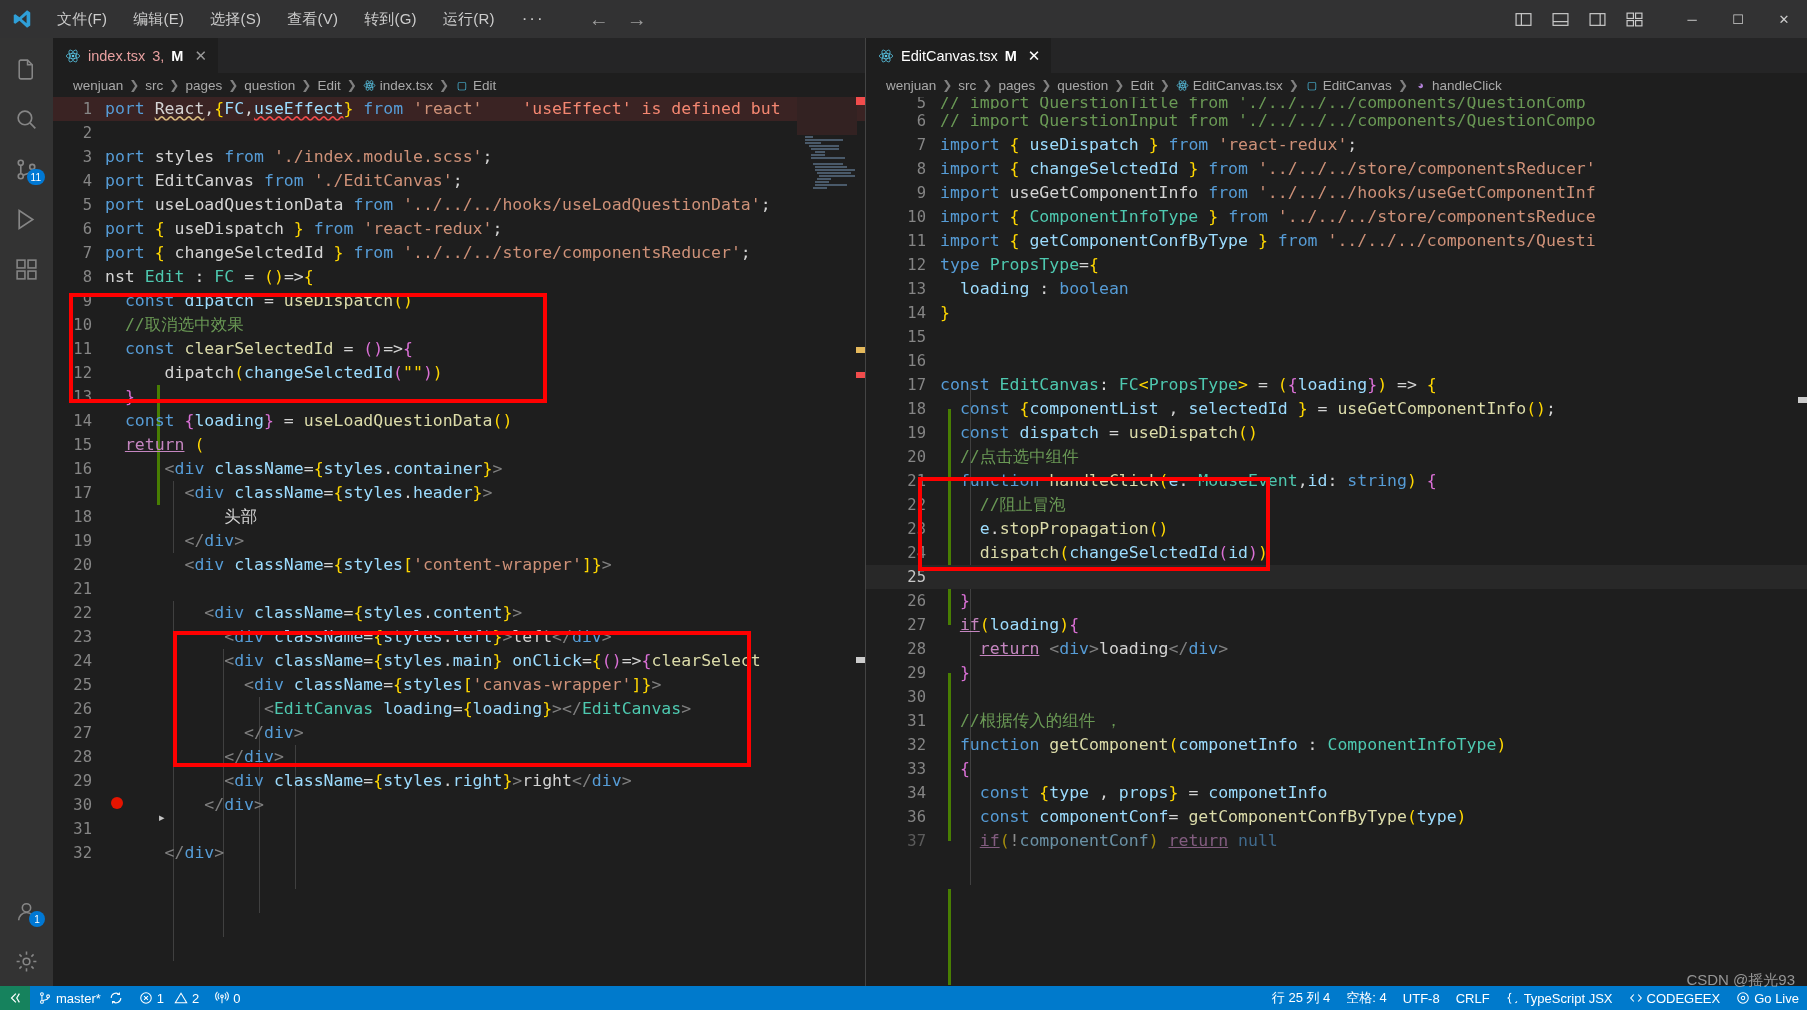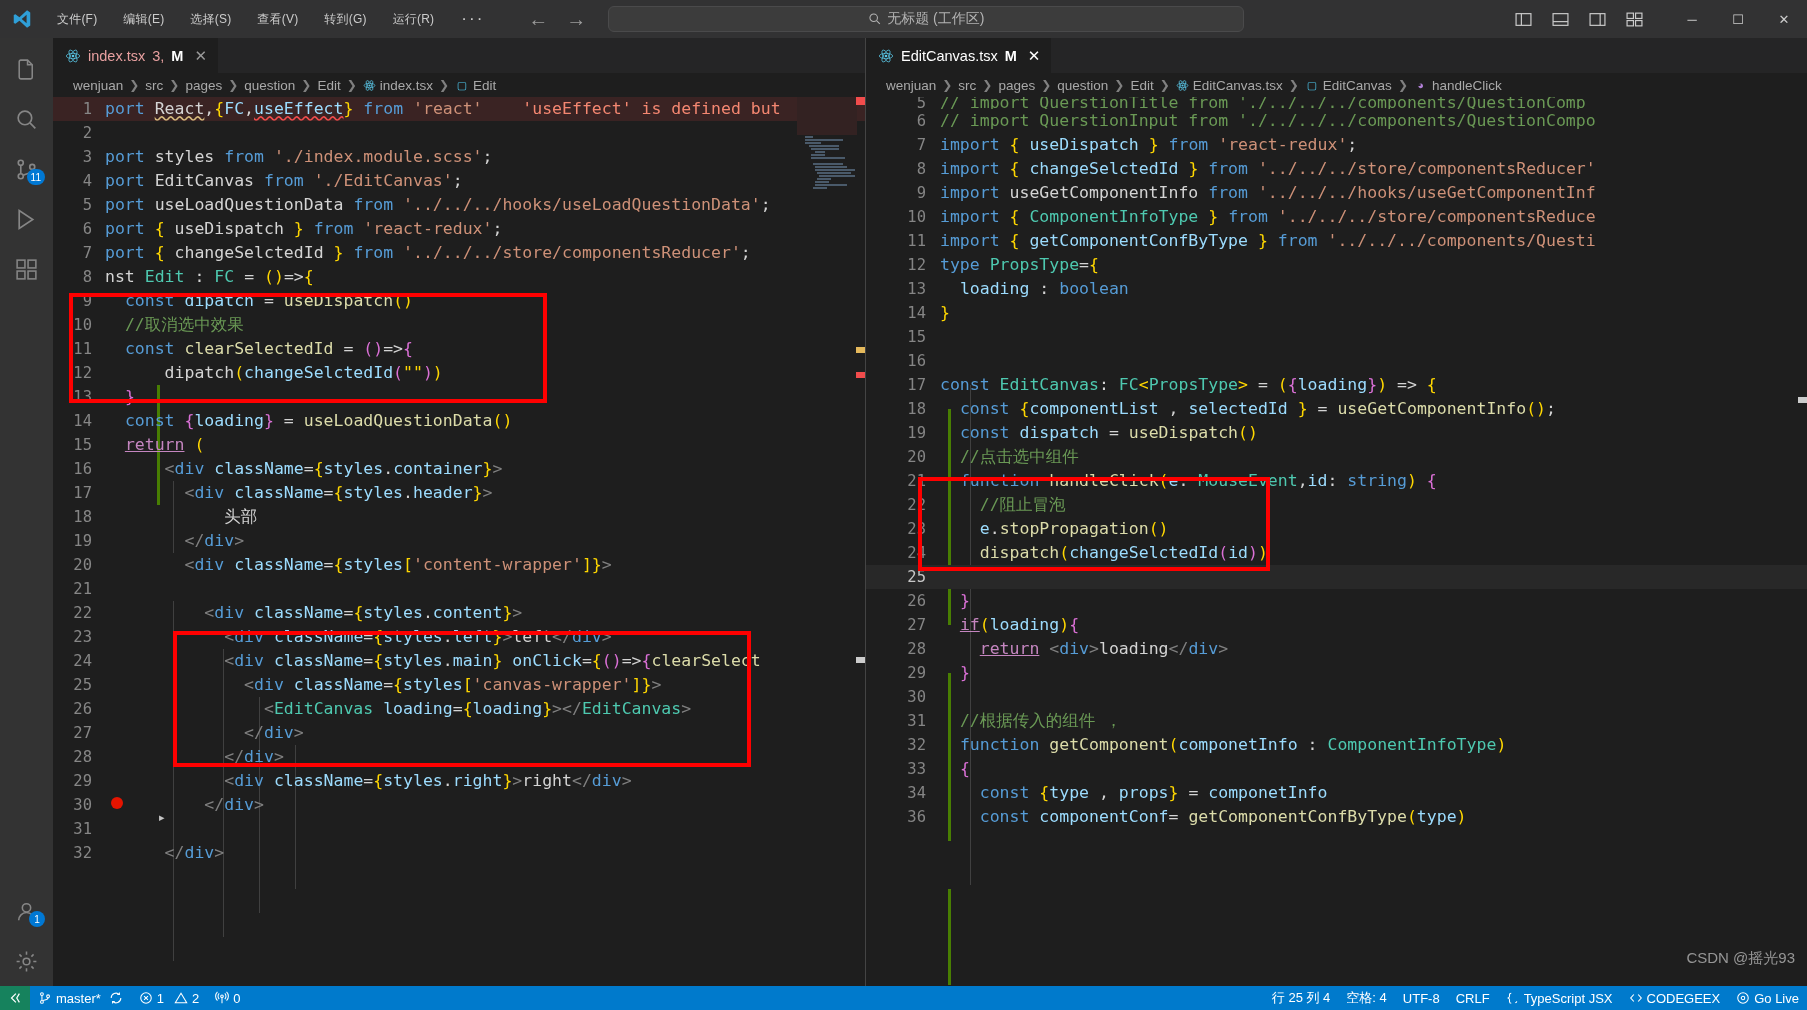--- a/index.html
+++ b/index.html
@@ -13,21 +13,21 @@
 
   
   .titlebar {
     height: 38px; background: #323233; display: flex; align-items: center;
     flex: 0 0 38px; position: relative;
   }
   .vscode-logo { width: 44px; display: flex; align-items: center; justify-content: center; }
   .vscode-logo svg { width: 22px; height: 22px; }
   .menu { display: flex; align-items: center; gap: 0px; }
   .menu-item {
-    color: #cccccc; font-size: 12px; padding: 4px 13px; white-space: nowrap;
+    color: #cccccc; font-size: 15px; padding: 4px 13px; white-space: nowrap;
     letter-spacing: .2px;
   }
   .menu-more { color: #cccccc; font-size: 17px; padding: 0 14px; letter-spacing: 2px; }
   .nav-arrows { display: flex; align-items: center; gap: 18px; margin-left: 30px; }
   .nav-arrow { color: #9d9d9d; font-size: 20px; line-height: 1; }
   .cmdcenter {
     margin-left: 22px; width: 636px; height: 26px; background: #3c3c3c;
     border: 1px solid #4a4a4b; border-radius: 6px;
     display: flex; align-items: center; justify-content: center; gap: 5px;
   }
@@ -163,21 +163,21 @@
   }
   .sb-remote {
     background: #16825d; height: 24px; display: flex; align-items: center;
     padding: 0 8px; color: #fff;
   }
   .sb-remote svg { width: 14px; height: 14px; }
   .sb-item { display: flex; align-items: center; gap: 4px; padding: 0 8px; height: 16px; white-space: nowrap; }
   .sb-item svg { width: 14px; height: 14px; }
   .sb-right { position: absolute; right: 0; top: 0; height: 24px; display: flex; align-items: center; }
   .watermark {
-    position: absolute; right: 12px; bottom: 42px; color: #bdbdbd; font-size: 15px;
+    position: absolute; right: 12px; bottom: 20px; color: #bdbdbd; font-size: 15px;
     opacity: .75; z-index: 40; white-space: nowrap;
   }
 </style>
 </head>
 <body>
 
 <div class="app">
 
   <div class="titlebar">
     <div class="vscode-logo">
@@ -190,27 +190,20 @@
       <div class="menu-item">编辑(E)</div>
       <div class="menu-item">选择(S)</div>
       <div class="menu-item">查看(V)</div>
       <div class="menu-item">转到(G)</div>
       <div class="menu-item">运行(R)</div>
       <div class="menu-more">···</div>
     </div>
     <div class="nav-arrows">
       <span class="nav-arrow">←</span>
       <span class="nav-arrow">→</span>
-    </div>
-    <div class="cmdcenter">
-      <svg class="sicon" viewBox="0 0 16 16">
-          <circle cx="6.5" cy="6.5" r="4.3" fill="none" stroke="#b3b3b3" stroke-width="1.2"></circle>
-          <line x1="9.8" y1="9.8" x2="13.5" y2="13.5" stroke="#b3b3b3" stroke-width="1.2"></line>
-        </svg>
-      <span class="txt">无标题 (工作区)</span>
     </div>
     <div class="winctl">
       <div class="layout-icons">
         <svg viewBox="0 0 16 16">
             <rect x="1" y="2.5" width="14" height="11" fill="none" stroke="#cccccc" stroke-width="1.1"></rect>
             <line x1="6" y1="2.5" x2="6" y2="13.5" stroke="#cccccc" stroke-width="1.1"></line>
           </svg>
         <svg viewBox="0 0 16 16">
             <rect x="1" y="2.5" width="14" height="11" fill="none" stroke="#cccccc" stroke-width="1.1"></rect>
             <line x1="1" y1="10" x2="15" y2="10" stroke="#cccccc" stroke-width="1.1"></line>
@@ -512,20 +505,21 @@
             <div class="cl"><span class="gutter2">26</span><span class="codetext">  <span class="br2">}</span></span></div>
             <div class="cl"><span class="gutter2">27</span><span class="codetext">  <span class="kp">if</span><span class="br1">(</span><span class="v">loading</span><span class="br1">)</span><span class="br2">{</span></span></div>
             <div class="cl"><span class="gutter2">28</span><span class="codetext">    <span class="kp">return</span> <span class="tg">&lt;</span><span class="k">div</span><span class="tg">&gt;</span><span class="p">loading</span><span class="tg">&lt;/</span><span class="k">div</span><span class="tg">&gt;</span></span></div>
             <div class="cl"><span class="gutter2">29</span><span class="codetext">  <span class="br2">}</span></span></div>
             <div class="cl"><span class="gutter2">30</span><span class="codetext"></span></div>
             <div class="cl"><span class="gutter2">31</span><span class="codetext">  <span class="c">//根据传入的组件 ，</span></span></div>
             <div class="cl"><span class="gutter2">32</span><span class="codetext">  <span class="k">function</span> <span class="f">getComponent</span><span class="br1">(</span><span class="v">componetInfo</span> <span class="p">:</span> <span class="t">ComponentInfoType</span><span class="br1">)</span></span></div>
             <div class="cl"><span class="gutter2">33</span><span class="codetext">  <span class="br2">{</span></span></div>
             <div class="cl"><span class="gutter2">34</span><span class="codetext">    <span class="k">const</span> <span class="br1">{</span><span class="v">type</span> <span class="p">,</span> <span class="v">props</span><span class="br1">}</span> <span class="p">=</span> <span class="v">componetInfo</span></span></div>
             <div class="cl"><span class="gutter2">36</span><span class="codetext">    <span class="k">const</span> <span class="v">componentConf</span><span class="p">=</span> <span class="f">getComponentConfByType</span><span class="br1">(</span><span class="v">type</span><span class="br1">)</span></span></div>
+            <div class="cl" style="opacity:.6;"><span class="gutter2">37</span><span class="codetext">    <span class="kp">if</span><span class="br1">(</span><span class="p">!</span><span class="v">componentConf</span><span class="br1">)</span> <span class="kp">return</span> <span class="k">null</span></span></div>
           </div>
 
           <div class="ovr" style="top:0;height:100%;">
             <div style="position:absolute;right:0;top:300px;width:9px;height:6px;background:#cccccc;"></div>
           </div>
 
           <div class="redbox" style="left:52px;top:380px;width:352px;height:94px;"></div>
         </div>
       </div>
     </div>

